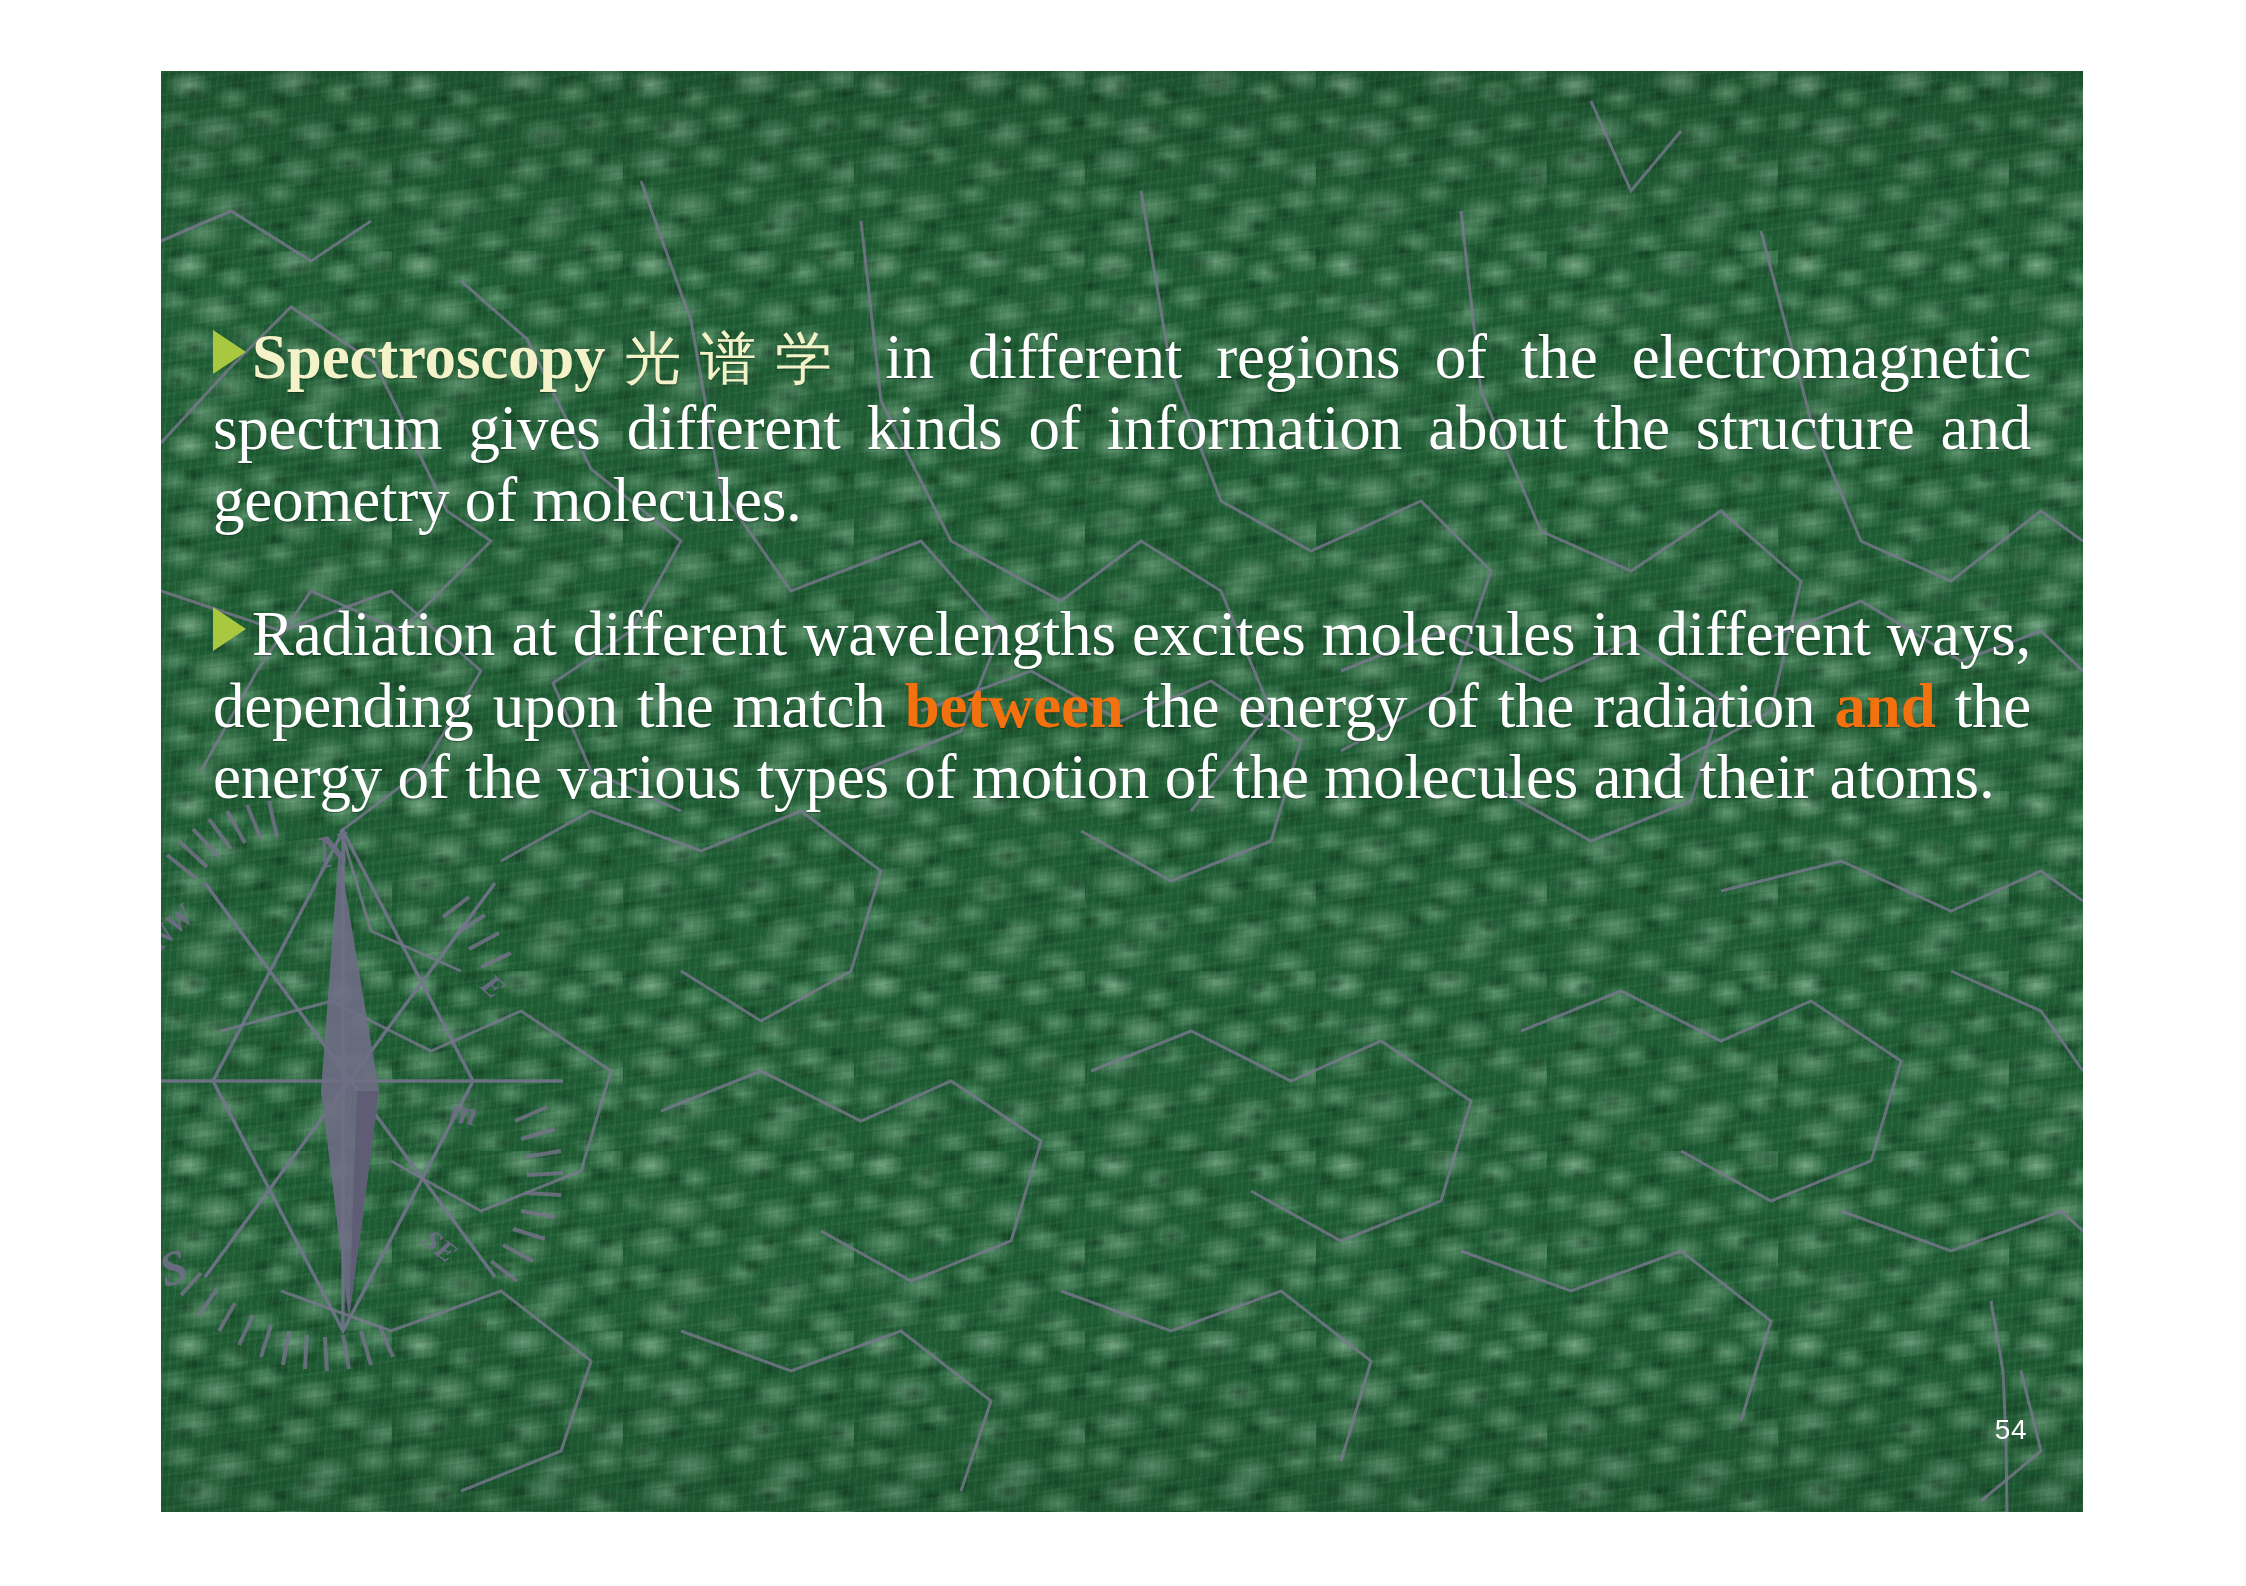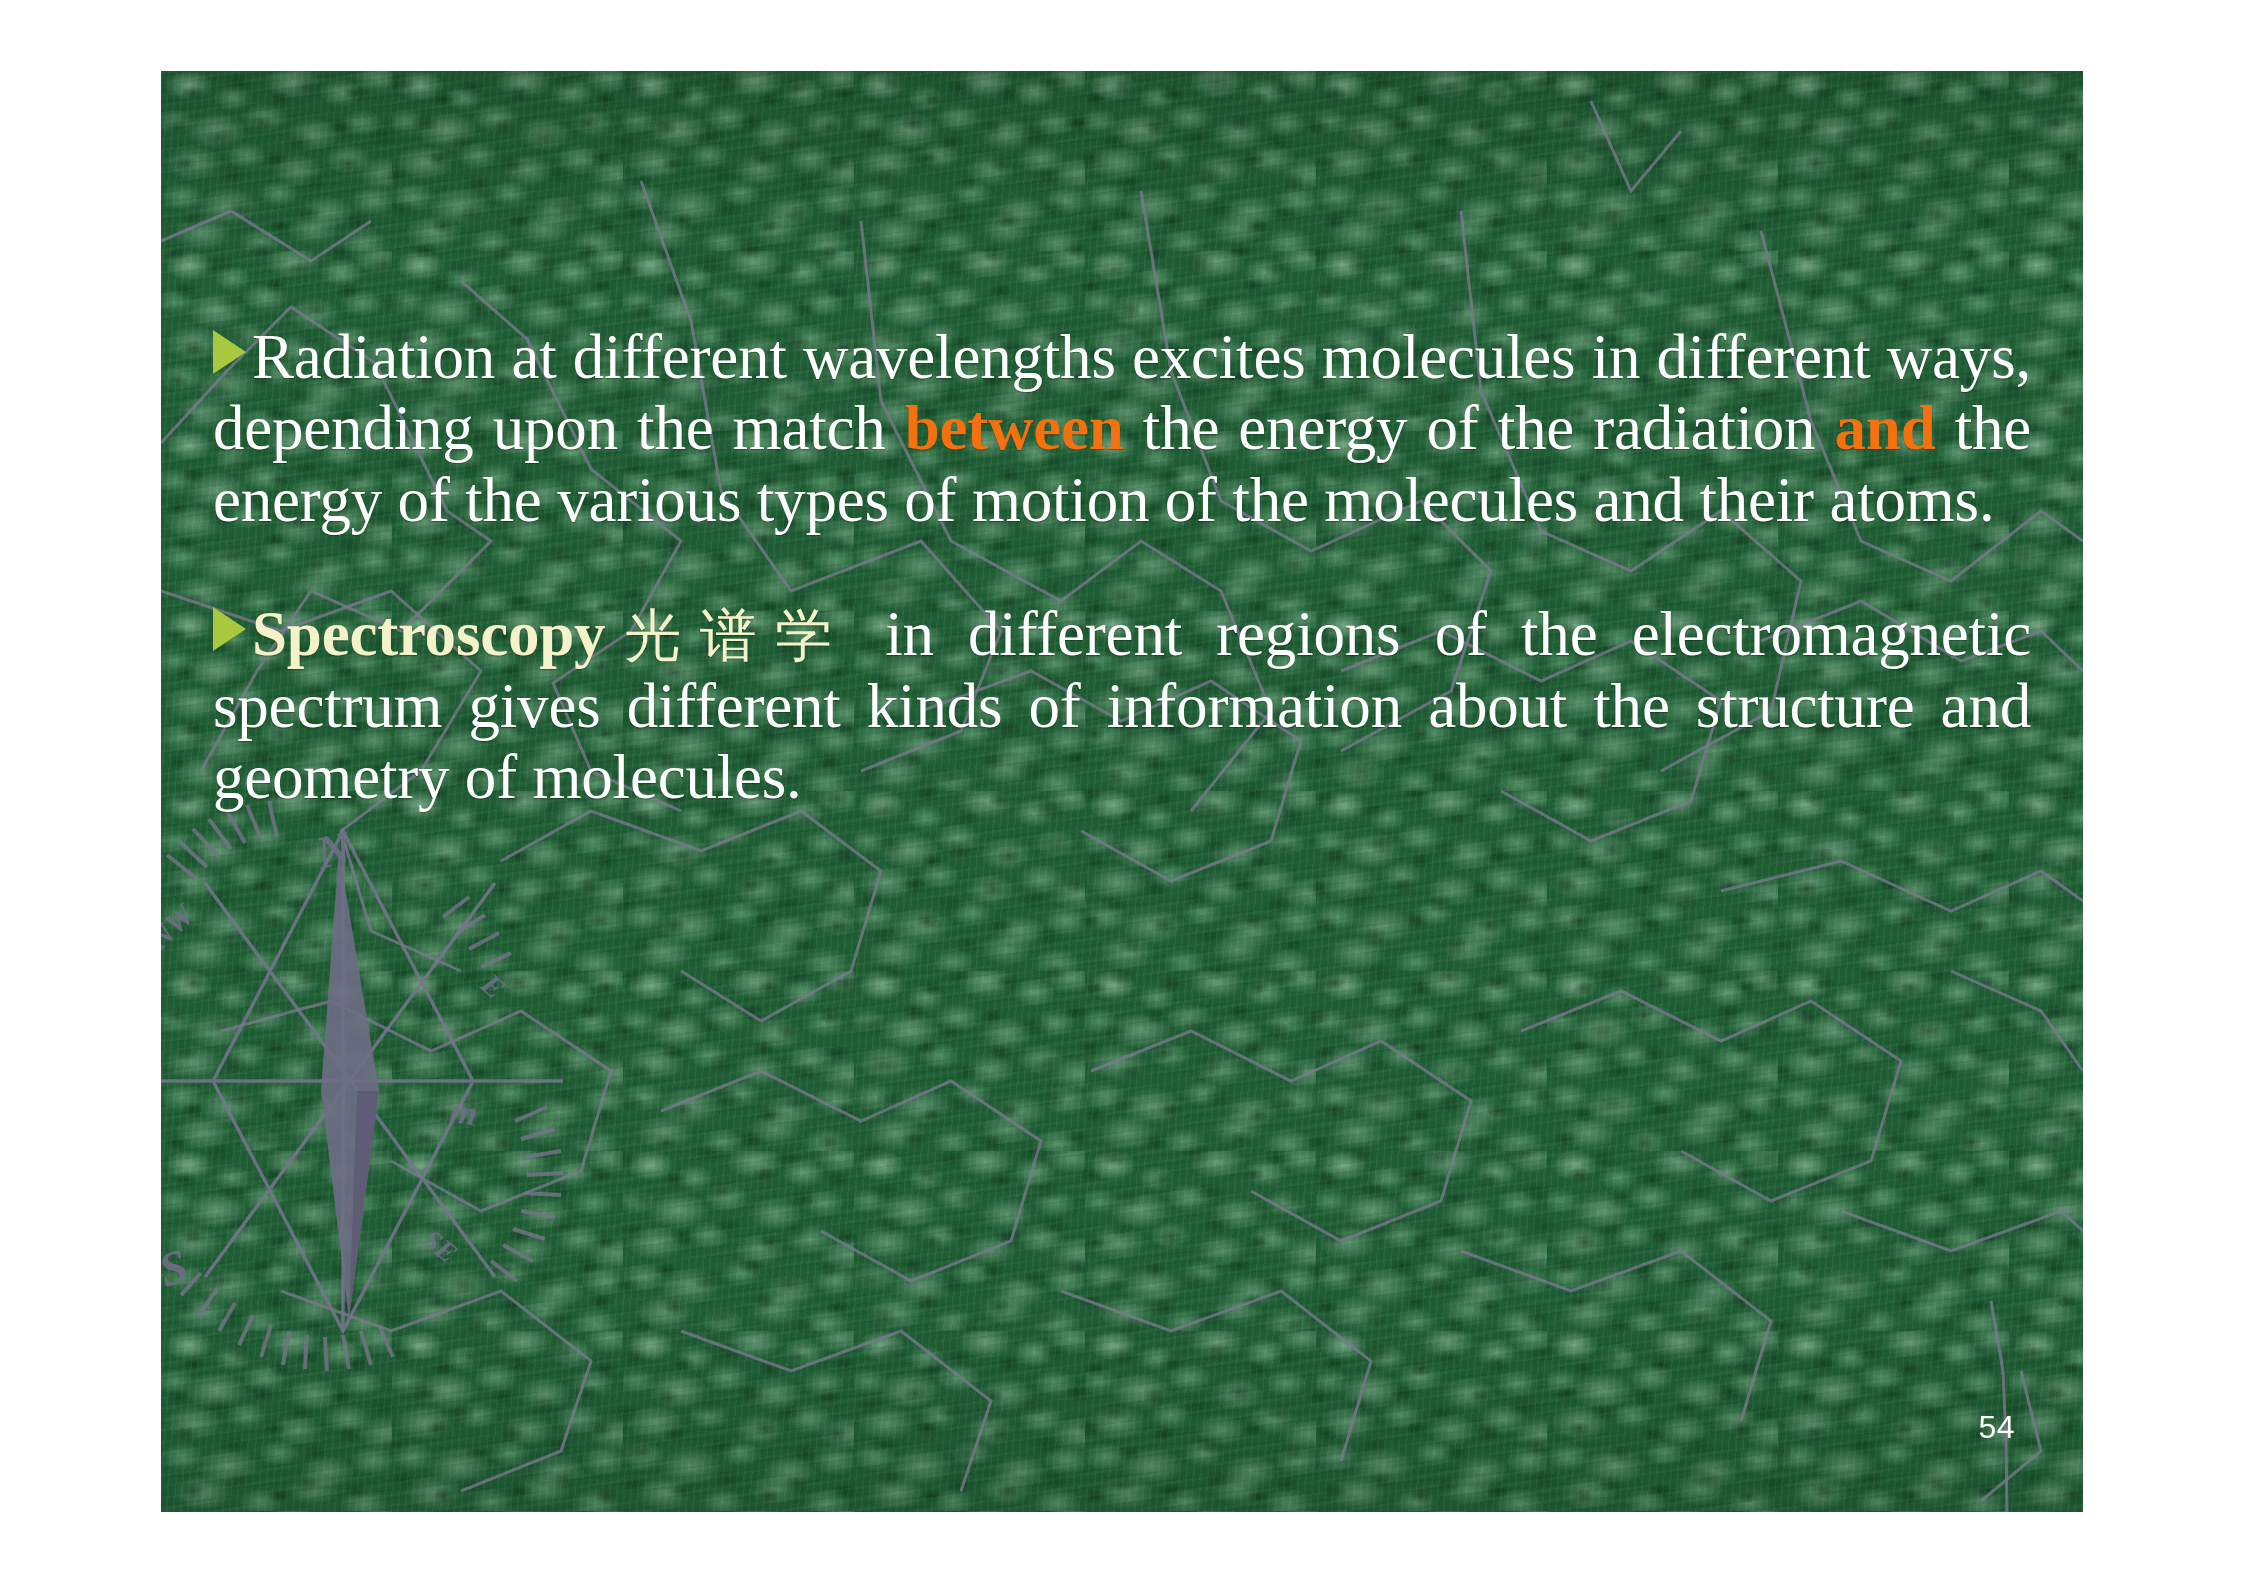--- a/index.html
+++ b/index.html
@@ -165,24 +165,24 @@
     font-size: 57px;
   }
   .kw-orange {
     color: #f4710f;
     font-weight: bold;
   }
 
   
   .page-num {
     position: absolute;
-    right: 68px;
+    right: 56px;
     bottom: 66px;
     color: #ffffff;
-    font-size: 32px;
+    font-size: 28px;
     font-family: "Liberation Sans", sans-serif;
     letter-spacing: .5px;
   }
 </style>
 </head>
 <body>
 
 <div id="slide">
 
   <div class="tex tex-a"></div>
@@ -278,24 +278,24 @@
       <text class="cmp-txt" x="336" y="196" font-size="30" transform="rotate(42 336 196)">E</text>
       <text class="cmp-txt" x="278" y="452" font-size="28" transform="rotate(38 278 452)">SE</text>
       <text class="cmp-txt" x="22" y="496" font-size="48" transform="rotate(-16 22 496)">S</text>
       <text class="cmp-txt" x="306" y="330" font-size="34" transform="rotate(10 306 330)">m</text>
     </svg>
   </div>
 
   <div class="content">
 
     <p class="bullet-block">
+      <span class="bullet-glyph"></span><span class="kw-title">Spectroscopy</span><span class="kw-cn">光谱学</span><span> in different regions of the electromagnetic spectrum gives different kinds of information about the structure and geometry of molecules.</span>
+    </p>
+
+    <p class="bullet-block">
       <span class="bullet-glyph"></span><span>Radiation at different wavelengths excites molecules in different ways, depending upon the match </span><span class="kw-orange">between</span><span> the energy of the radiation </span><span class="kw-orange">and</span><span> the energy of the various types of motion of the molecules and their atoms.</span>
     </p>
 
-    <p class="bullet-block">
-      <span class="bullet-glyph"></span><span class="kw-title">Spectroscopy</span><span class="kw-cn">光谱学</span><span> in different regions of the electromagnetic spectrum gives different kinds of information about the structure and geometry of molecules.</span>
-    </p>
-
   </div>
 
   <div class="page-num">54</div>
 
 </div>
 
 </body></html>

